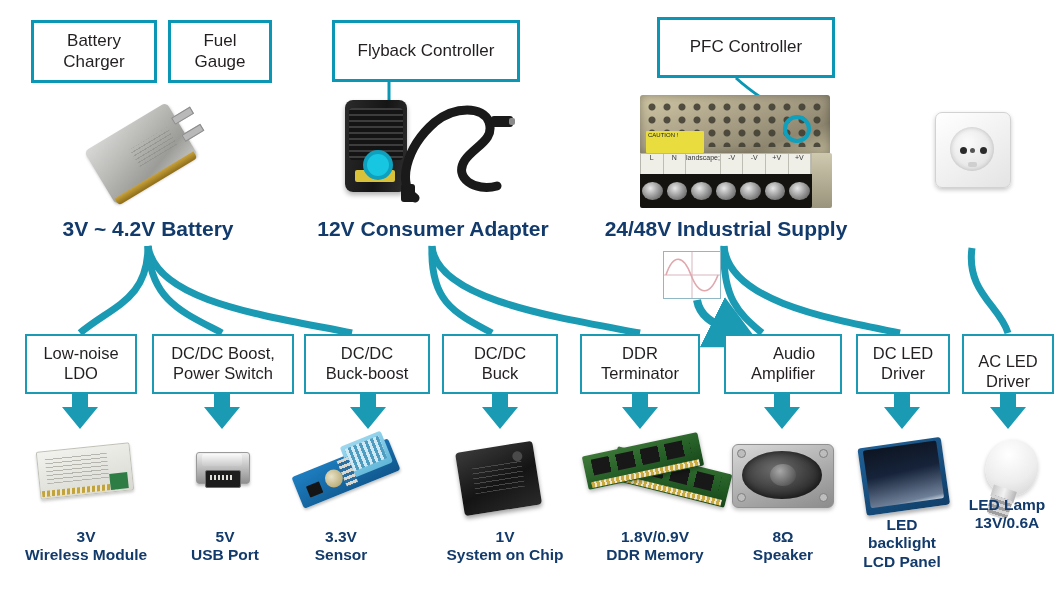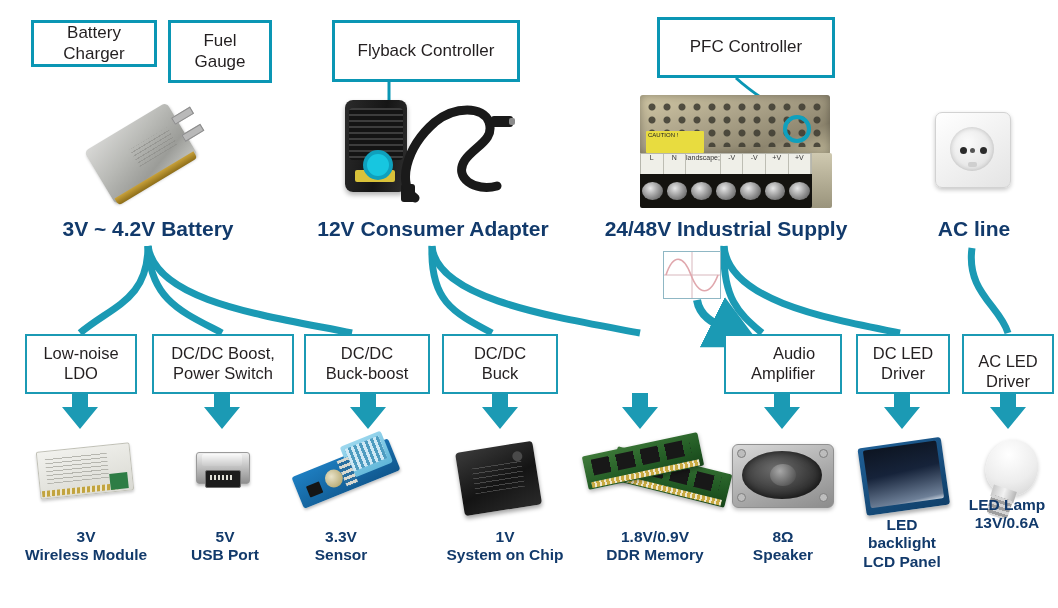--- a/index.html
+++ b/index.html
@@ -218,21 +218,21 @@
       <path d="M214,393 h16 v14 h10 l-18,22 l-18,-22 h10 z"></path>
       <path d="M360,393 h16 v14 h10 l-18,22 l-18,-22 h10 z"></path>
       <path d="M492,393 h16 v14 h10 l-18,22 l-18,-22 h10 z"></path>
       <path d="M632,393 h16 v14 h10 l-18,22 l-18,-22 h10 z"></path>
       <path d="M774,393 h16 v14 h10 l-18,22 l-18,-22 h10 z"></path>
       <path d="M894,393 h16 v14 h10 l-18,22 l-18,-22 h10 z"></path>
       <path d="M1000,393 h16 v14 h10 l-18,22 l-18,-22 h10 z"></path>
     </g>
   </svg>
 
-  <div class="callout" style="left:31px;top:20px;width:126px;height:47px;">
+  <div class="callout" style="left:31px;top:20px;width:126px;height:63px;">
     <span>
       <span>Battery</span><br>
       <span>Charger</span>
     </span>
   </div>
 
   <div class="callout" style="left:168px;top:20px;width:104px;height:63px;">
     <span>
       <span>Fuel</span><br>
       <span>Gauge</span>
@@ -301,21 +301,20 @@
     <div class="recess"></div>
     <div class="h h1"></div>
     <div class="h h2"></div>
     <div class="h h3"></div>
     <div class="earth"></div>
   </div>
 
   <div class="srctitle" style="left:0px;top:217px;width:296px;">3V ~ 4.2V Battery</div>
   <div class="srctitle" style="left:288px;top:217px;width:290px;">12V Consumer Adapter</div>
   <div class="srctitle" style="left:580px;top:217px;width:292px;">24/48V Industrial Supply</div>
-  <div class="srctitle" style="left:900px;top:217px;width:148px;">AC line</div>
 
   <div class="sinebox" style="left:663px;top:251px;width:58px;height:48px;">
     <svg width="56" height="46" viewBox="0 0 56 46">
       <line x1="0" y1="23" x2="56" y2="23" stroke="#d8b7bd" stroke-width="1"></line>
       <line x1="28" y1="0" x2="28" y2="46" stroke="#d8b7bd" stroke-width="1"></line>
       <path d="M2,23 C9,2 19,2 27,23 C35,44 46,44 54,23" fill="none" stroke="#e0a7ad" stroke-width="1.6"></path>
     </svg>
   </div>
 
   <div class="conv" style="left:25px;top:334px;width:112px;height:60px;">
@@ -339,20 +338,26 @@
     </span>
   </div>
 
   <div class="conv" style="left:442px;top:334px;width:116px;height:60px;">
     <span>
       <span>DC/DC</span><br>
       <span>Buck</span>
     </span>
   </div>
 
+  <div class="conv" style="left:580px;top:334px;width:120px;height:60px;">
+    <span>
+      <span>DDR</span><br>
+      <span>Terminator</span>
+    </span>
+  </div>
 
   <div class="conv" style="left:724px;top:334px;width:118px;height:60px;text-align:right;">
     <span>
       <span>Audio</span><br>
       <span>Amplifier</span>
     </span>
   </div>
 
   <div class="conv" style="left:856px;top:334px;width:94px;height:60px;">
     <span>

